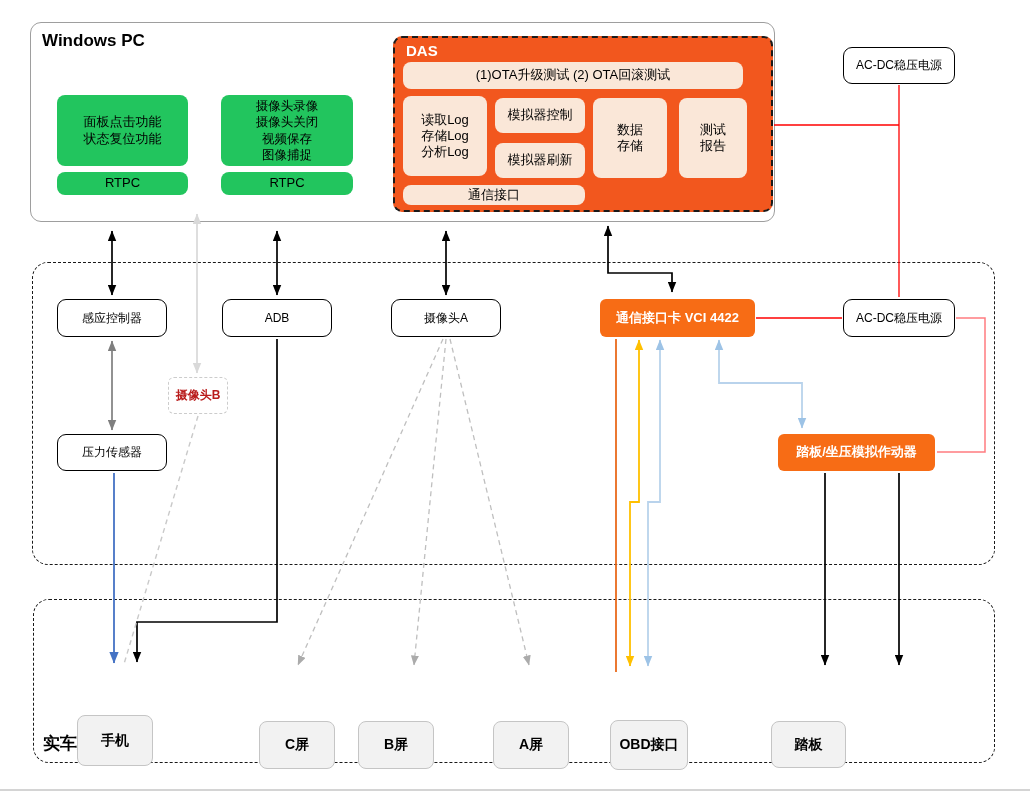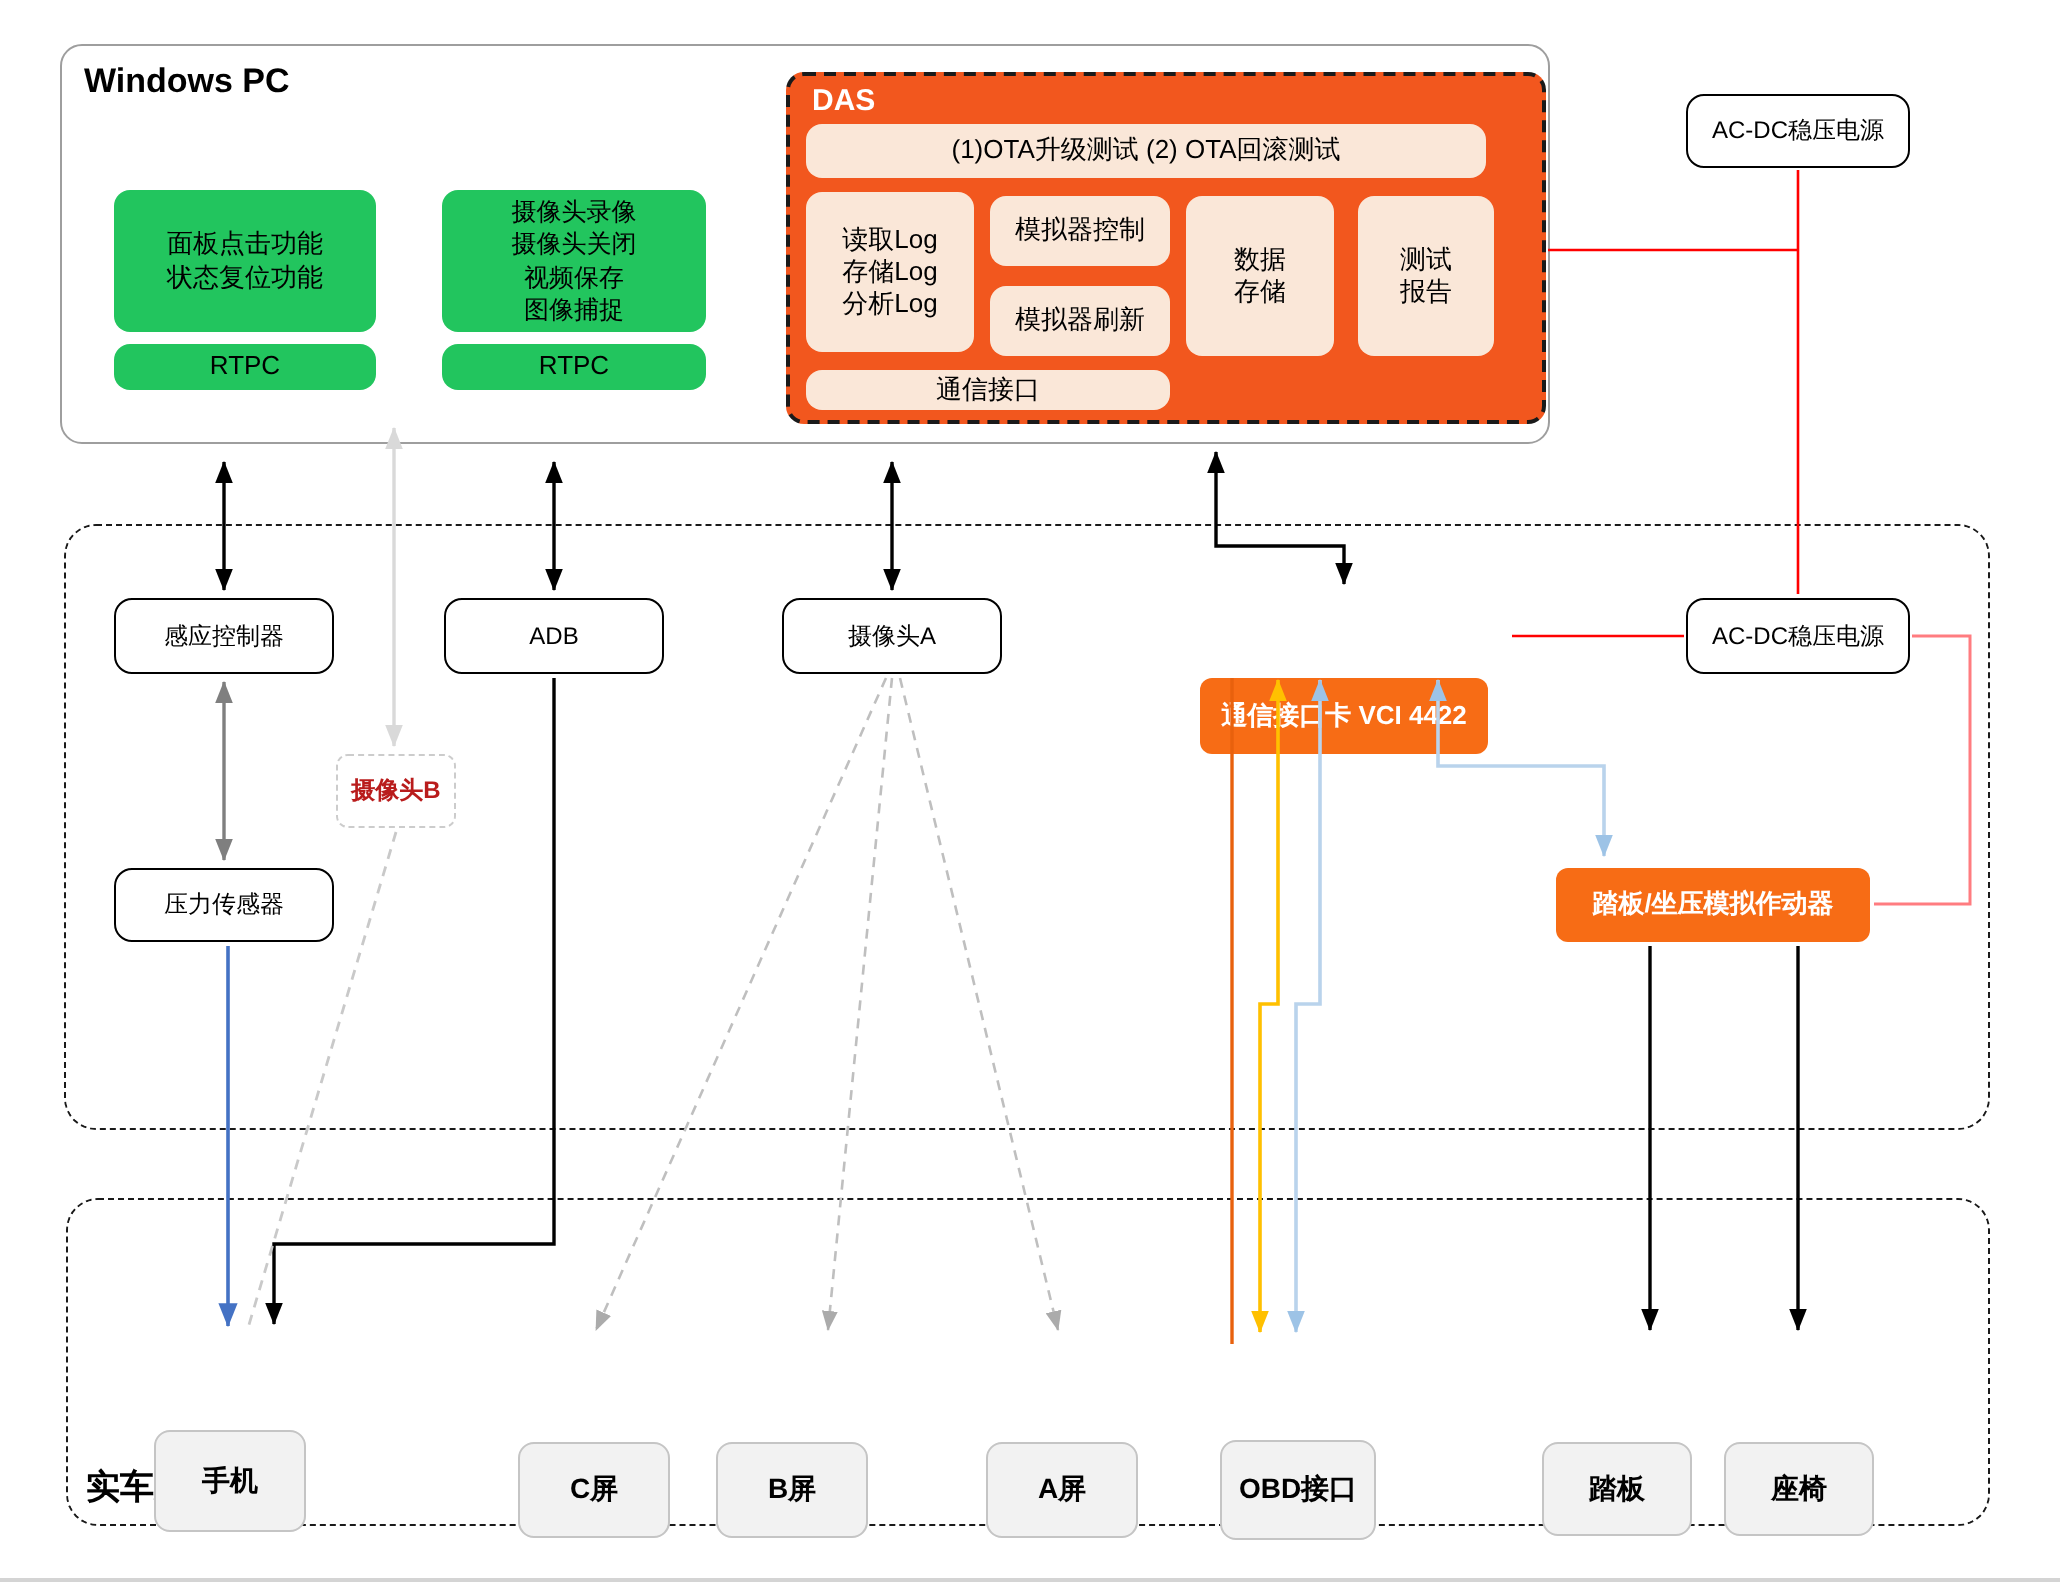--- a/index.html
+++ b/index.html
@@ -66,36 +66,35 @@
   </div>
   <div class="abs box peach" style="left:403px;top:185px;width:182px;height:20px;">通信接口</div>
 
   <div class="abs box white-box" style="left:843px;top:47px;width:112px;height:37px;">AC-DC稳压电源</div>
 
   <div class="abs container-dashed" style="left:32px;top:262px;width:963px;height:303px;"></div>
 
   <div class="abs box white-box" style="left:57px;top:299px;width:110px;height:38px;">感应控制器</div>
   <div class="abs box white-box" style="left:222px;top:299px;width:110px;height:38px;">ADB</div>
   <div class="abs box white-box" style="left:391px;top:299px;width:110px;height:38px;">摄像头A</div>
-  <div class="abs box orange-solid" style="left:600px;top:299px;width:144px;height:38px;margin-top:40px;">通信接口卡 VCI 4422</div>
+  <div class="abs box orange-solid" style="left:600px;top:299px;width:155px;height:38px;">通信接口卡 VCI 4422</div>
   <div class="abs box white-box" style="left:843px;top:299px;width:112px;height:38px;">AC-DC稳压电源</div>
   <div class="abs box ghost-box" style="left:168px;top:377px;width:60px;height:37px;">摄像头B</div>
   <div class="abs box white-box" style="left:57px;top:434px;width:110px;height:37px;">压力传感器</div>
   <div class="abs box orange-solid" style="left:778px;top:434px;width:157px;height:37px;">踏板/坐压模拟作动器</div>
 
   <div class="abs container-dashed" style="left:33px;top:599px;width:962px;height:164px;"></div>
   <div class="abs big-title" style="left:43px;top:732px;">实车系统</div>
 
   <div class="abs box gray-box" style="left:77px;top:667px;width:76px;height:51px;">手机</div>
   <div class="abs box gray-box" style="left:259px;top:673px;width:76px;height:48px;">C屏</div>
   <div class="abs box gray-box" style="left:358px;top:673px;width:76px;height:48px;">B屏</div>
   <div class="abs box gray-box" style="left:493px;top:673px;width:76px;height:48px;">A屏</div>
   <div class="abs box gray-box" style="left:610px;top:672px;width:78px;height:50px;">OBD接口</div>
   <div class="abs box gray-box" style="left:771px;top:673px;width:75px;height:47px;">踏板</div>
-  <div class="abs box gray-box" style="left:862px;top:673px;width:75px;height:47px;">座椅</div>
 
   <svg class="wires" width="1030" height="795" viewBox="0 0 1030 795">
     <defs>
       <marker id="ah-black" viewBox="0 0 10 8" refX="9.5" refY="4" markerWidth="11" markerHeight="9" markerUnits="userSpaceOnUse" orient="auto-start-reverse">
           <path d="M0,0 L10,4 L0,8 Z" fill="#000"></path>
         </marker>
       <marker id="ah-gray" viewBox="0 0 10 8" refX="9.5" refY="4" markerWidth="11" markerHeight="9" markerUnits="userSpaceOnUse" orient="auto-start-reverse">
           <path d="M0,0 L10,4 L0,8 Z" fill="#7f7f7f"></path>
         </marker>
       <marker id="ah-lgray" viewBox="0 0 10 8" refX="9.5" refY="4" markerWidth="11" markerHeight="9" markerUnits="userSpaceOnUse" orient="auto-start-reverse">

